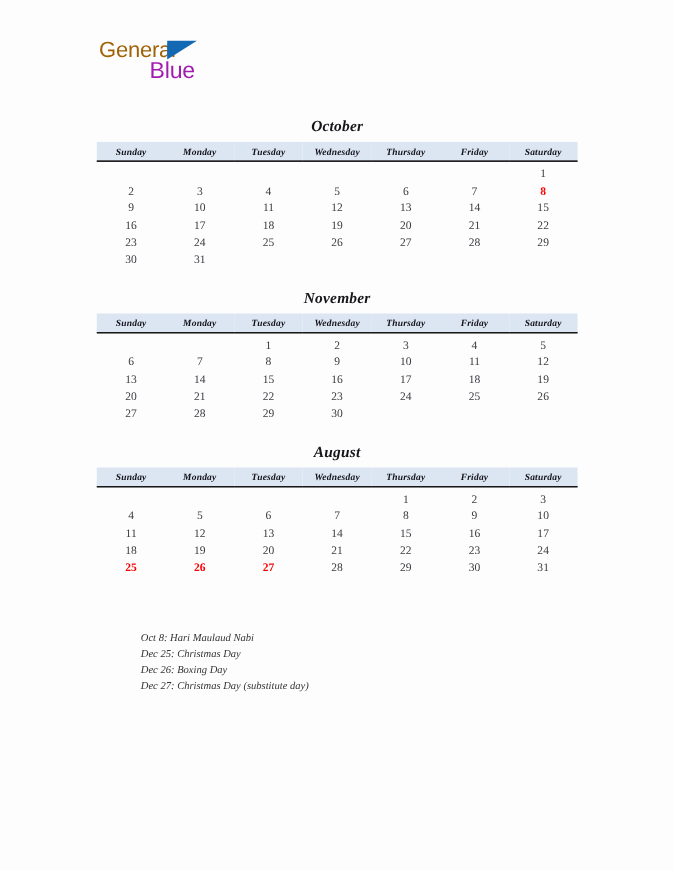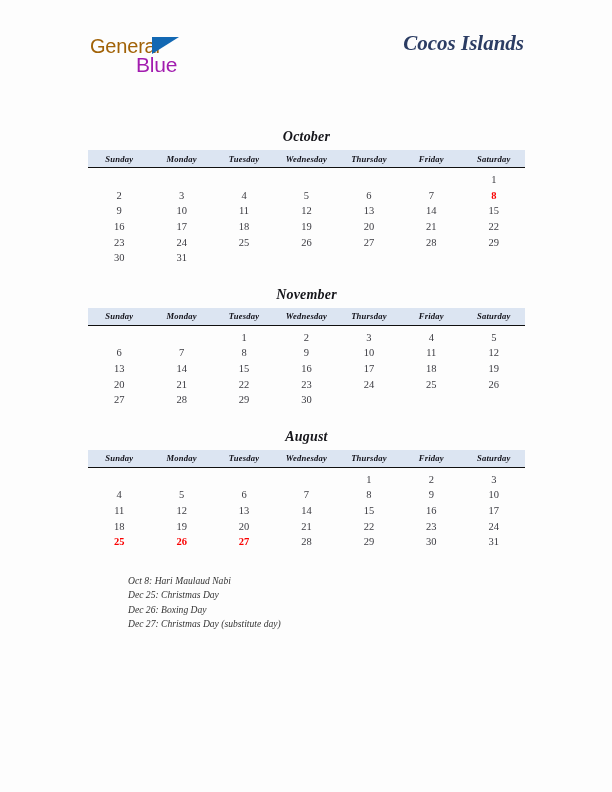--- a/index.html
+++ b/index.html
@@ -82,21 +82,20 @@
 
   
   .months {
     position: absolute;
     left: 88px;
     top: 108px;
     width: 437px;
   }
   .month-block {
     margin-bottom: 19px;
-    margin-top: 21px;
   }
   .month-name {
     text-align: center;
     font-size: 14px;
     font-style: italic;
     font-weight: bold;
     color: #15151a;
     padding-bottom: 5px;
     letter-spacing: 0.2px;
   }
@@ -157,21 +156,20 @@
 
 <div class="page-header">
 
   <div class="logo">
     <span class="logo-general">General</span>
     <span class="logo-triangle"></span>
     <span class="logo-blue">Blue</span>
   </div>
 
   <div class="title-block">
-    <div class="title-sub">Cocos Islands</div>
   </div>
 
 </div>
 
 <div class="months">
     <div class="month-block">
       <div class="month-name">October</div>
       <table class="cal">
         <thead>
           <tr>

